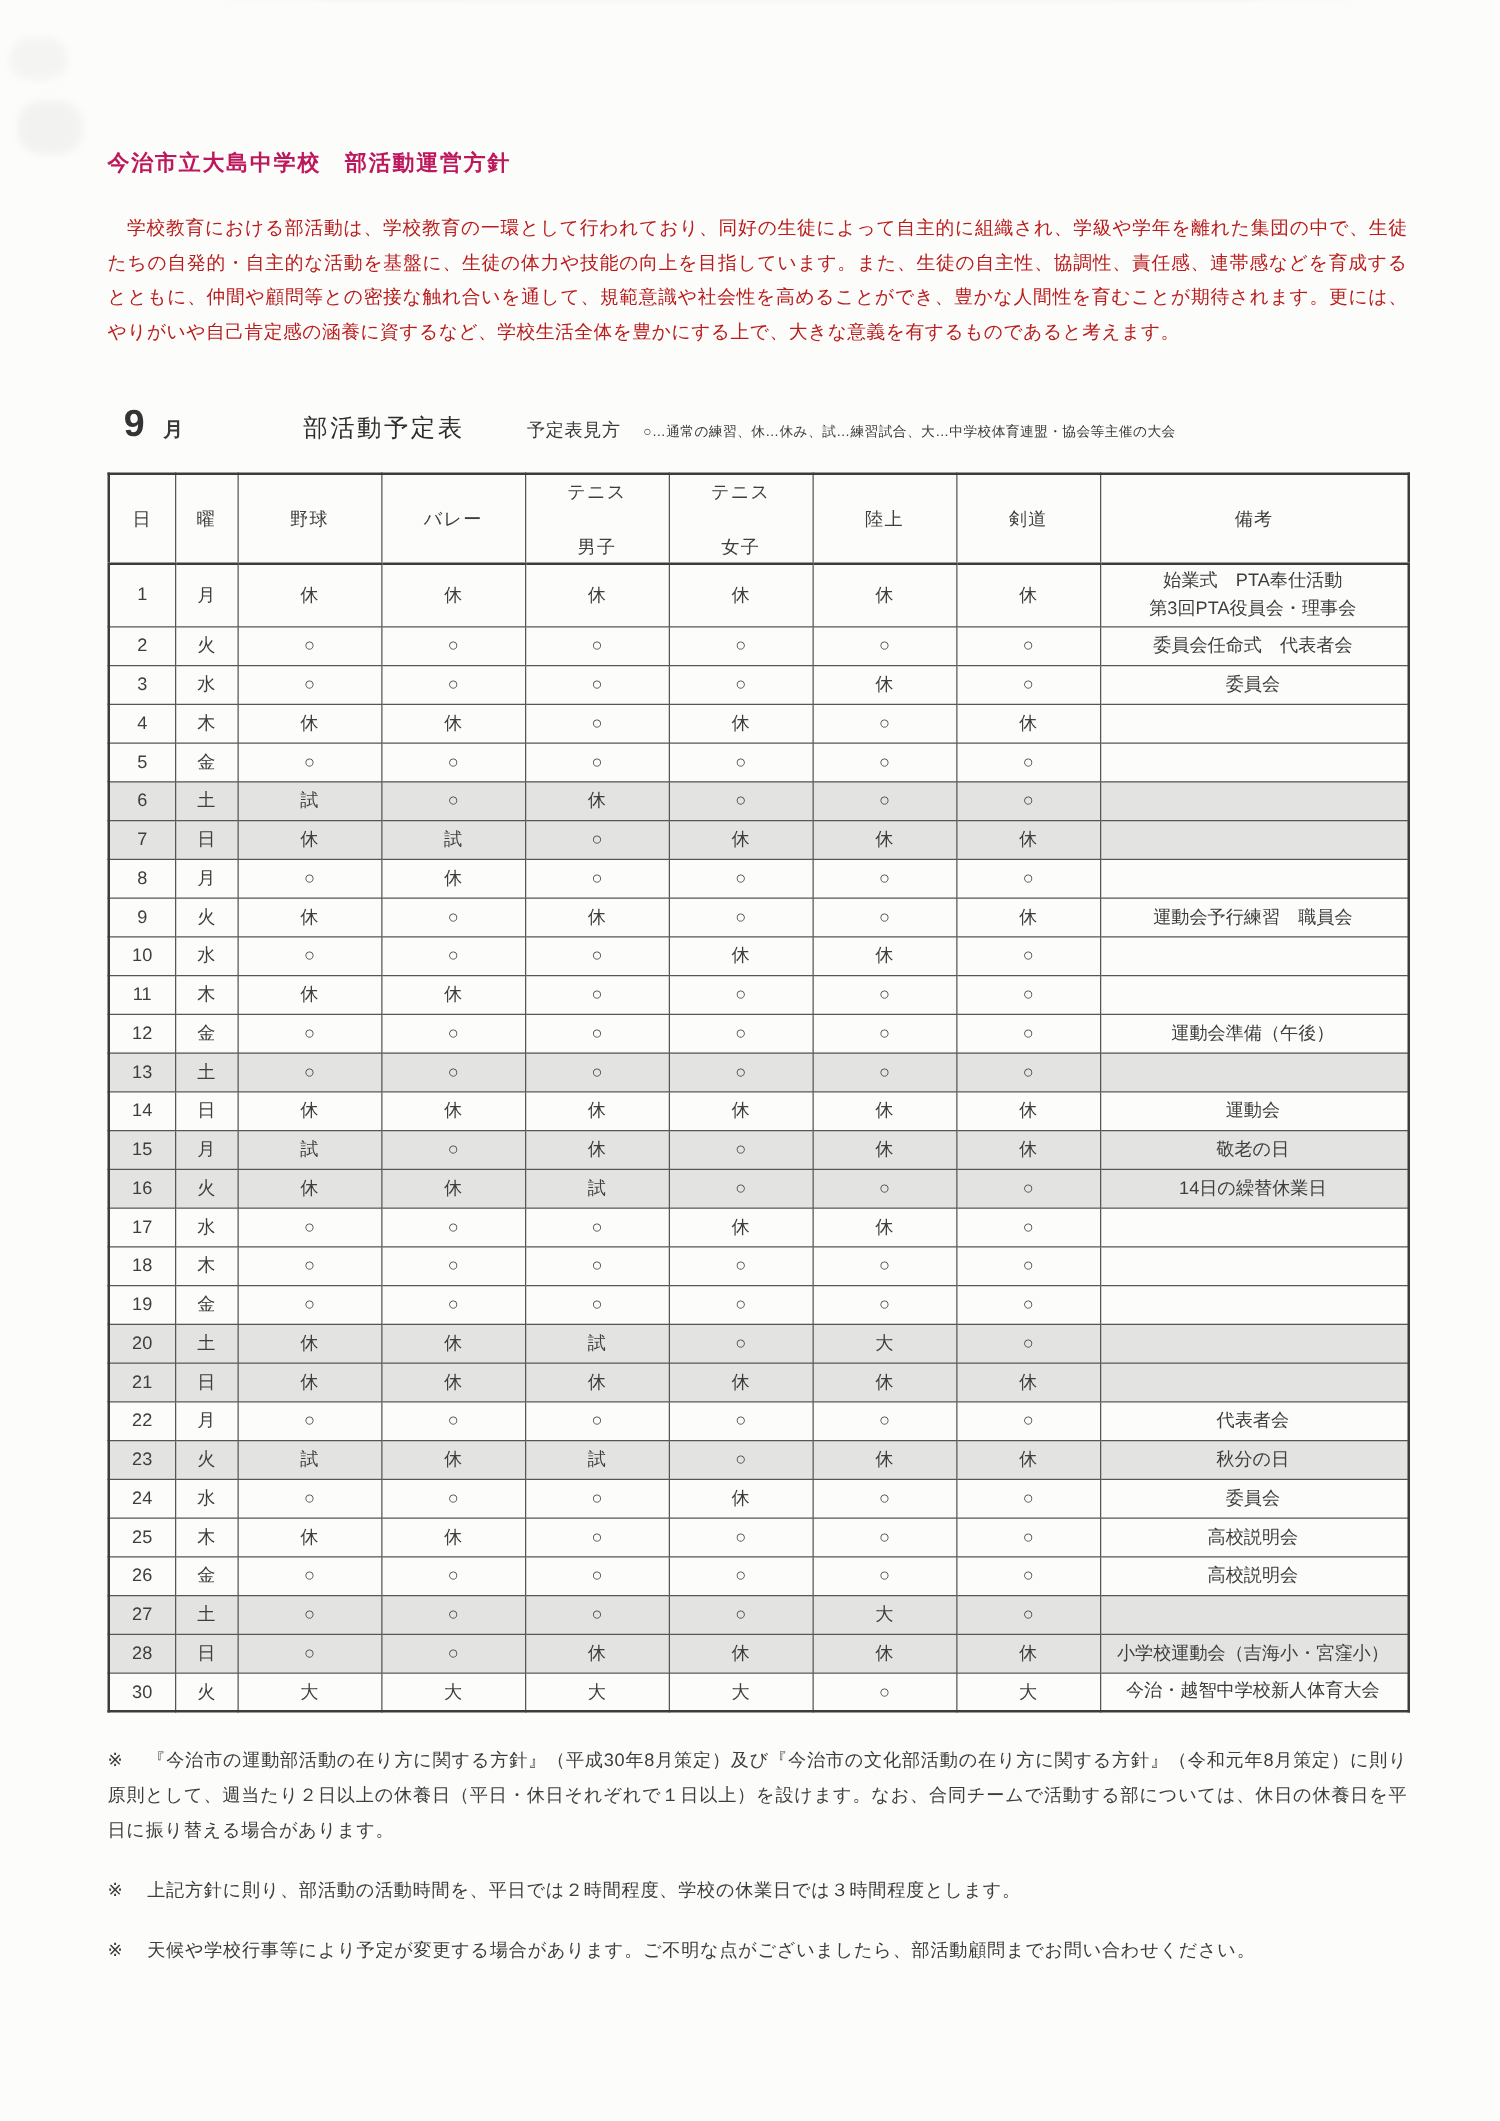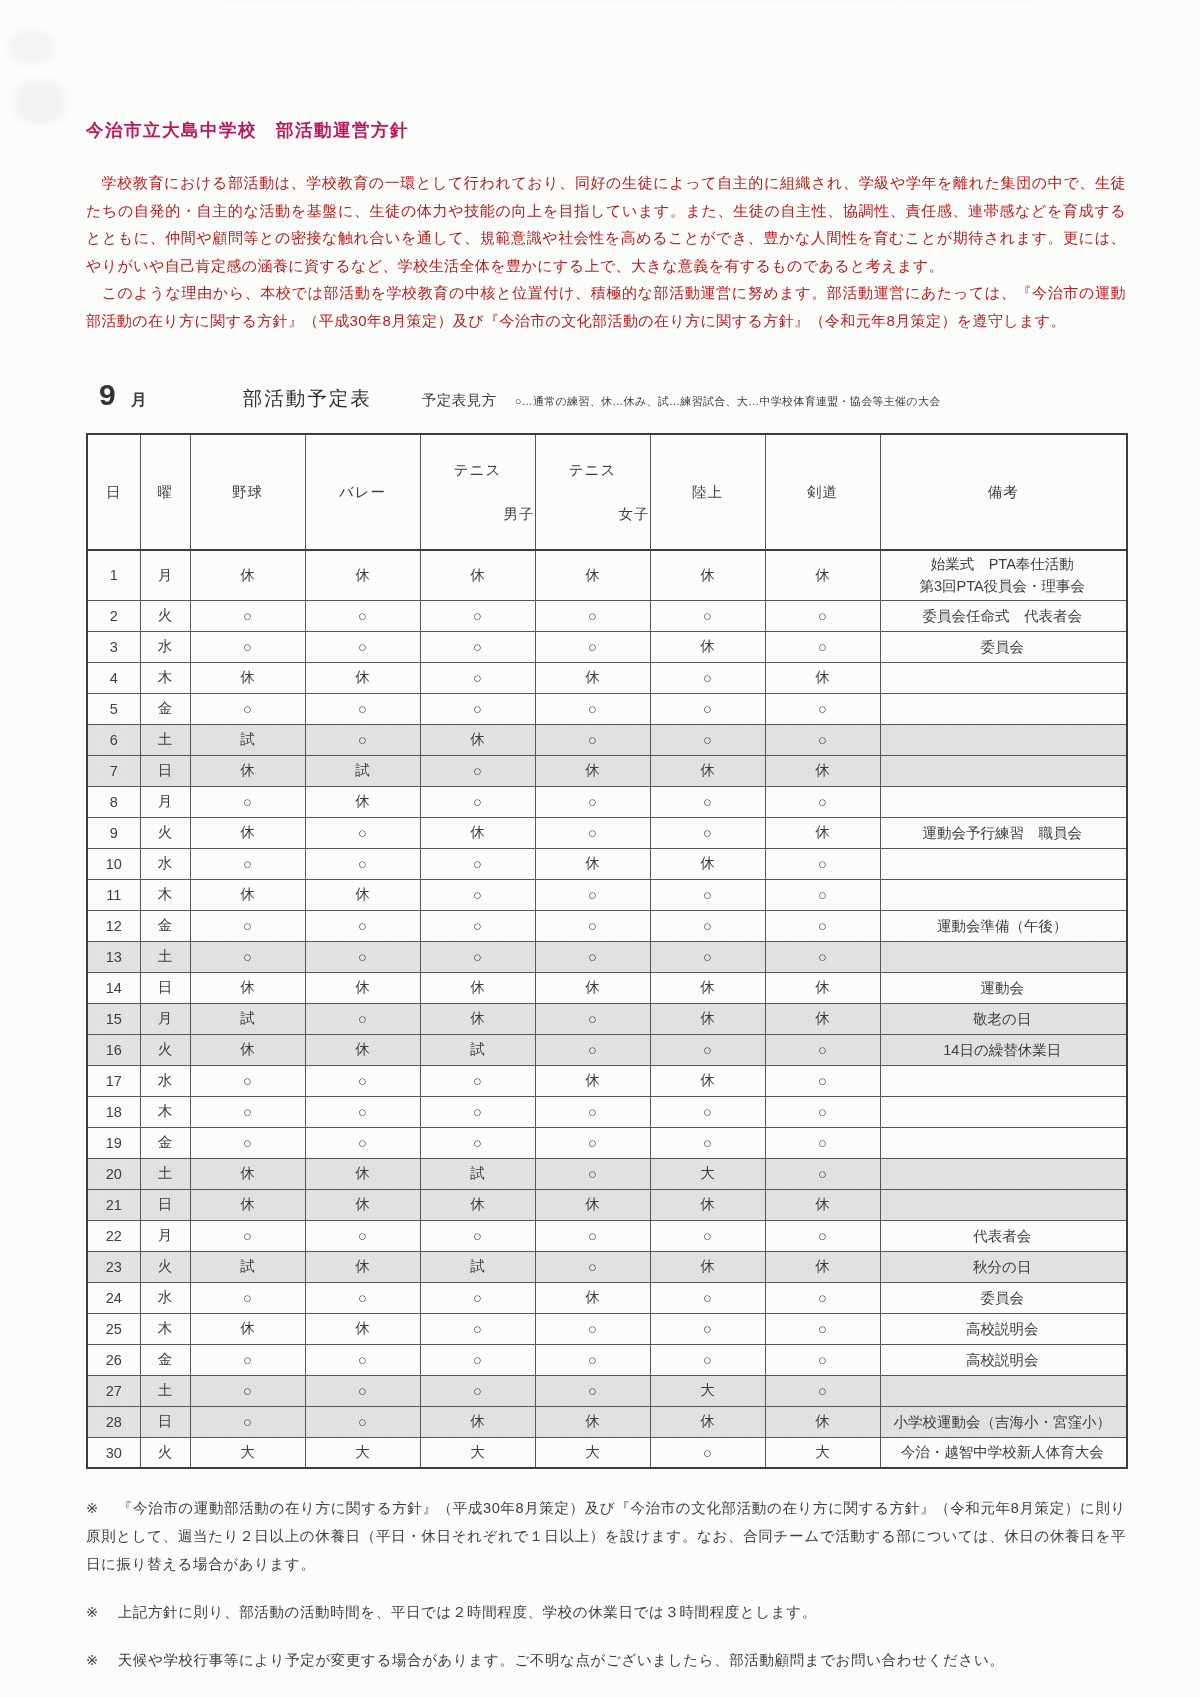--- a/index.html
+++ b/index.html
@@ -62,27 +62,27 @@
     border-collapse: collapse;
     border: 2px solid #3c3c3c;
   }
   table.schedule th, table.schedule td {
     border: 1px solid var(--border-color, #565656);
     text-align: center;
     vertical-align: middle;
     color: #3e3e3e;
   }
   table.schedule thead th {
-    height: 116px;
+    height: 72px;
     font-size: 14.5px;
     font-weight: 400;
     border-bottom: 2px solid #3c3c3c;
     letter-spacing: 1px;
   }
-  table.schedule thead th div + div { margin-top: 25px; text-align: right; }
+  table.schedule thead th div + div { margin-top: 25px; }
   table.schedule tbody td { height: 31px; font-size: 14.5px; }
   table.schedule tbody tr:first-child td { height: 48px; }
   td.maru { font-size: 19px; color: #4a4a4a; }
   td.remark {
     text-align: left;
     padding: 2px 8px 2px 6px;
     font-size: 13.5px;
     line-height: 1.55;
     white-space: pre-line;
     letter-spacing: 0px;
@@ -109,21 +109,20 @@
 
 <div class="artifact a1"></div>
 <div class="artifact a2"></div>
 <div class="artifact a3"></div>
 
 <div class="page">
 
   <h1 class="doc-title">今治市立大島中学校　部活動運営方針</h1>
 
   <p class="intro">　学校教育における部活動は、学校教育の一環として行われており、同好の生徒によって自主的に組織され、学級や学年を離れた集団の中で、生徒たちの自発的・自主的な活動を基盤に、生徒の体力や技能の向上を目指しています。また、生徒の自主性、協調性、責任感、連帯感などを育成するとともに、仲間や顧問等との密接な触れ合いを通して、規範意識や社会性を高めることができ、豊かな人間性を育むことが期待されます。更には、やりがいや自己肯定感の涵養に資するなど、学校生活全体を豊かにする上で、大きな意義を有するものであると考えます。</p>
-  <p class="intro">　このような理由から、本校では部活動を学校教育の中核と位置付け、積極的な部活動運営に努めます。部活動運営にあたっては、『今治市の運動部活動の在り方に関する方針』（平成30年8月策定）及び『今治市の文化部活動の在り方に関する方針』（令和元年8月策定）を遵守します。</p>
 
   <div class="table-heading">
     <span class="month-num">9</span>
     <span class="month-suffix">月</span>
     <span class="table-title">部活動予定表</span>
     <span class="legend-label">予定表見方</span>
     <span class="legend-text">○…通常の練習、休…休み、試…練習試合、大…中学校体育連盟・協会等主催の大会</span>
   </div>
 
   <table class="schedule">

